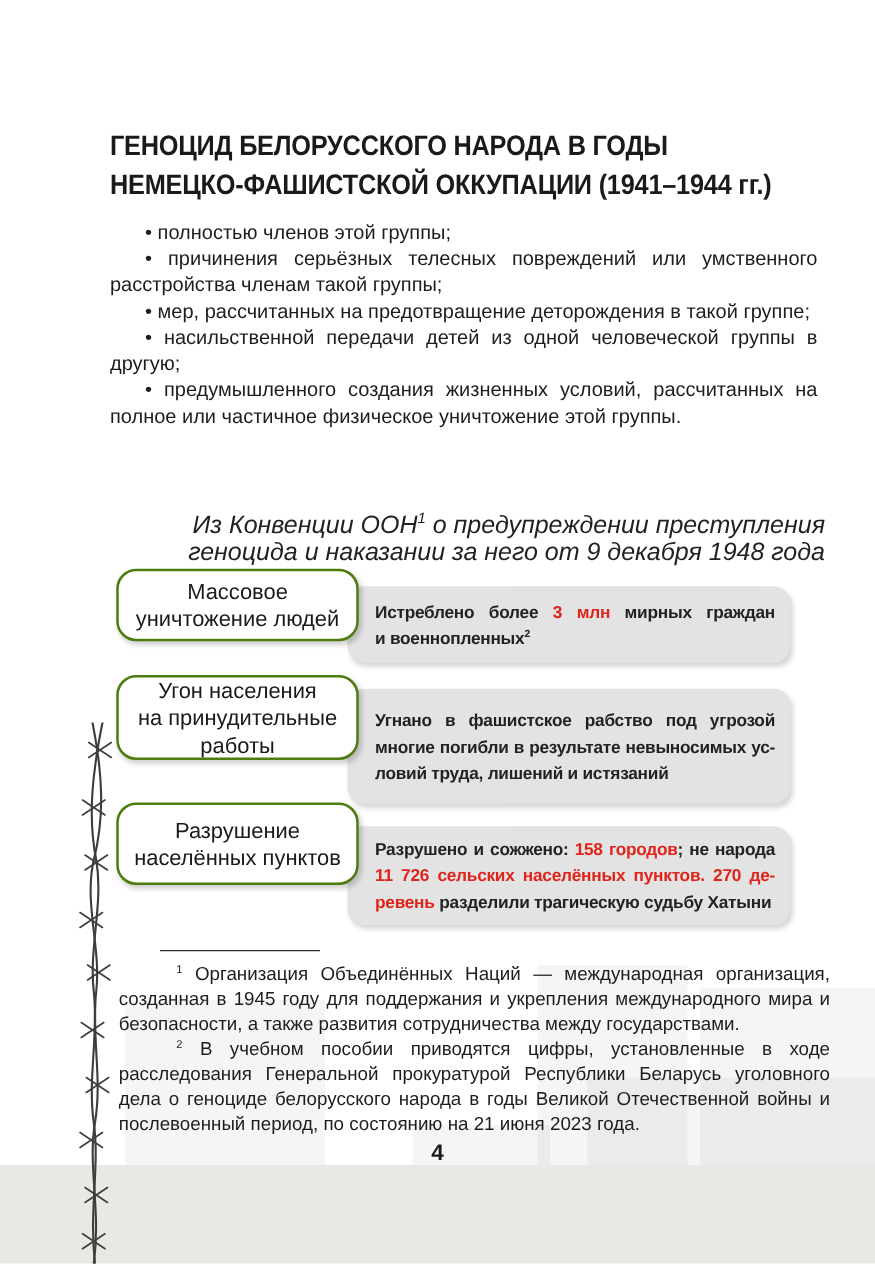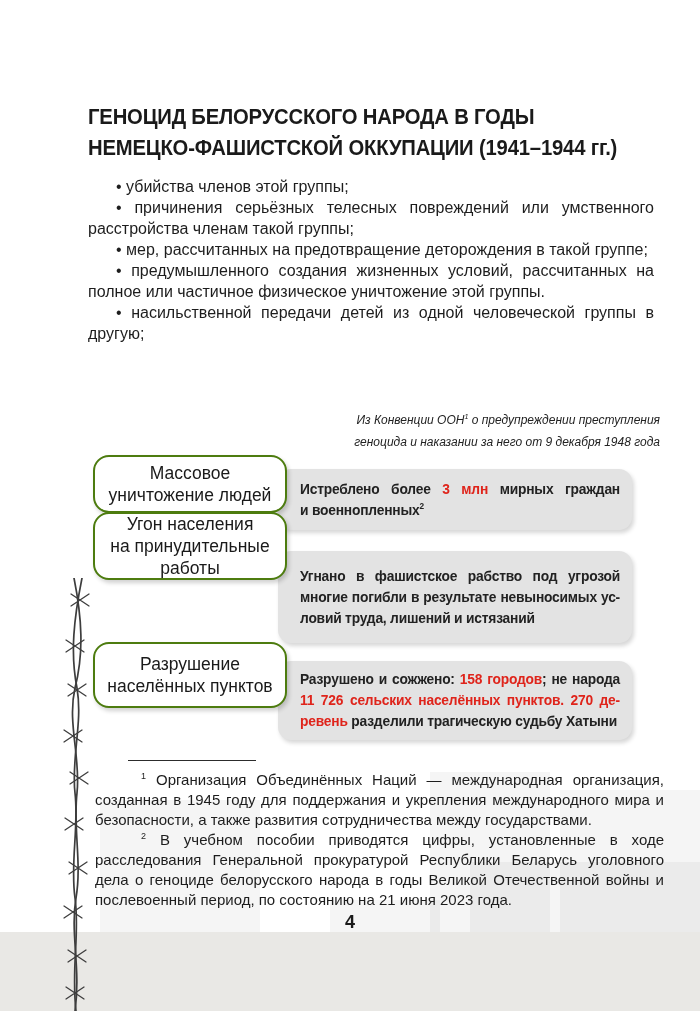--- a/index.html
+++ b/index.html
@@ -16,33 +16,33 @@
 
   .title{position:absolute;left:88px;top:86px;z-index:1;font-size:22.5px;font-weight:bold;
          line-height:31px;color:#1a1a1a;letter-spacing:-0.2px;white-space:pre-line;
          transform:scaleX(0.9);transform-origin:0 0;}
 
   .intro{position:absolute;left:88px;top:176px;width:566px;z-index:1;font-size:16px;
          line-height:21px;text-align:justify;color:#1d1d1d;}
   .intro p{margin:0;text-indent:28px;}
 
   .cite{position:absolute;left:88px;top:409px;width:572px;z-index:1;font-style:italic;
-        font-size:12px;line-height:22px;color:#222;}
+        font-size:20px;line-height:22px;color:#222;}
   .cite .tline{text-align:right;}
 
   .wbox{position:absolute;left:93px;width:194px;box-sizing:border-box;background:#fff;
         border:2px solid #4d7c0f;border-radius:16px;display:flex;align-items:center;
         justify-content:center;text-align:center;font-size:17.5px;line-height:22px;
         color:#1a1a1a;z-index:3;white-space:pre-line;box-shadow:2px 3px 4px rgba(0,0,0,0.18);}
   .gbox{position:absolute;left:278px;width:354px;box-sizing:border-box;background:#e3e3e3;
         border-radius:13px;z-index:1;display:flex;flex-direction:column;justify-content:center;
         padding:4px 12px 4px 22px;font-weight:bold;font-size:13.8px;letter-spacing:-0.2px;
         line-height:21px;color:#222;box-shadow:2px 3px 4px rgba(0,0,0,0.16);}
   .wbox1{top:455px;height:58px;} .gbox1{top:469px;height:61px;}
-  .wbox2{top:512px;height:68px;} .gbox2{top:551px;height:92px;}
+  .wbox2{top:540px;height:68px;} .gbox2{top:551px;height:92px;}
   .wbox3{top:642px;height:66px;} .gbox3{top:661px;height:79px;}
 
   .tline{text-align:left;}
   .tline.j{text-align:justify;text-align-last:justify;}
   .red{color:var(--accent-red,#df241b);}
   sup{font-size:0.6em;line-height:0;vertical-align:super;}
 
   .fnrule{position:absolute;left:128px;top:760px;width:128px;border-top:1.6px solid #2c2c2c;z-index:1;}
   .footnotes{position:absolute;left:95px;top:770px;width:569px;z-index:1;font-size:15px;
              line-height:20px;text-align:justify;color:#1d1d1d;}
@@ -81,25 +81,25 @@
       <path d="M14,328 L32,340 M14,340 L32,328"></path>
       <path d="M18,372 L36,384 M18,384 L36,372"></path>
       <path d="M16,409 L34,421 M16,421 L34,409"></path>
     </g>
   </svg>
 
   <h1 class="title">ГЕНОЦИД БЕЛОРУССКОГО НАРОДА В ГОДЫ
 НЕМЕЦКО-ФАШИСТСКОЙ ОККУПАЦИИ (1941–1944 гг.)</h1>
 
   <div class="intro">
-    <p>• убийства членов этой группы;</p>
+    <p>• полностью членов этой группы;</p>
     <p>• причинения серьёзных телесных повреждений или умственного расстройства членам такой группы;</p>
     <p>• мер, рассчитанных на предотвращение деторождения в такой группе;</p>
+    <p>• насильственной передачи детей из одной человеческой группы в другую;</p>
     <p>• предумышленного создания жизненных условий, рассчитанных на полное или частичное физическое уничтожение этой группы.</p>
-    <p>• насильственной передачи детей из одной человеческой группы в другую;</p>
   </div>
 
   <div class="cite">
       <div class="tline"><span>Из Конвенции ООН</span><sup>1</sup><span> о предупреждении преступления</span></div>
       <div class="tline"><span>геноцида и наказании за него от 9 декабря 1948 года</span></div>
     </div>
 
   <div class="wbox wbox1">Массовое
 уничтожение людей</div>
   <div class="gbox gbox1">

